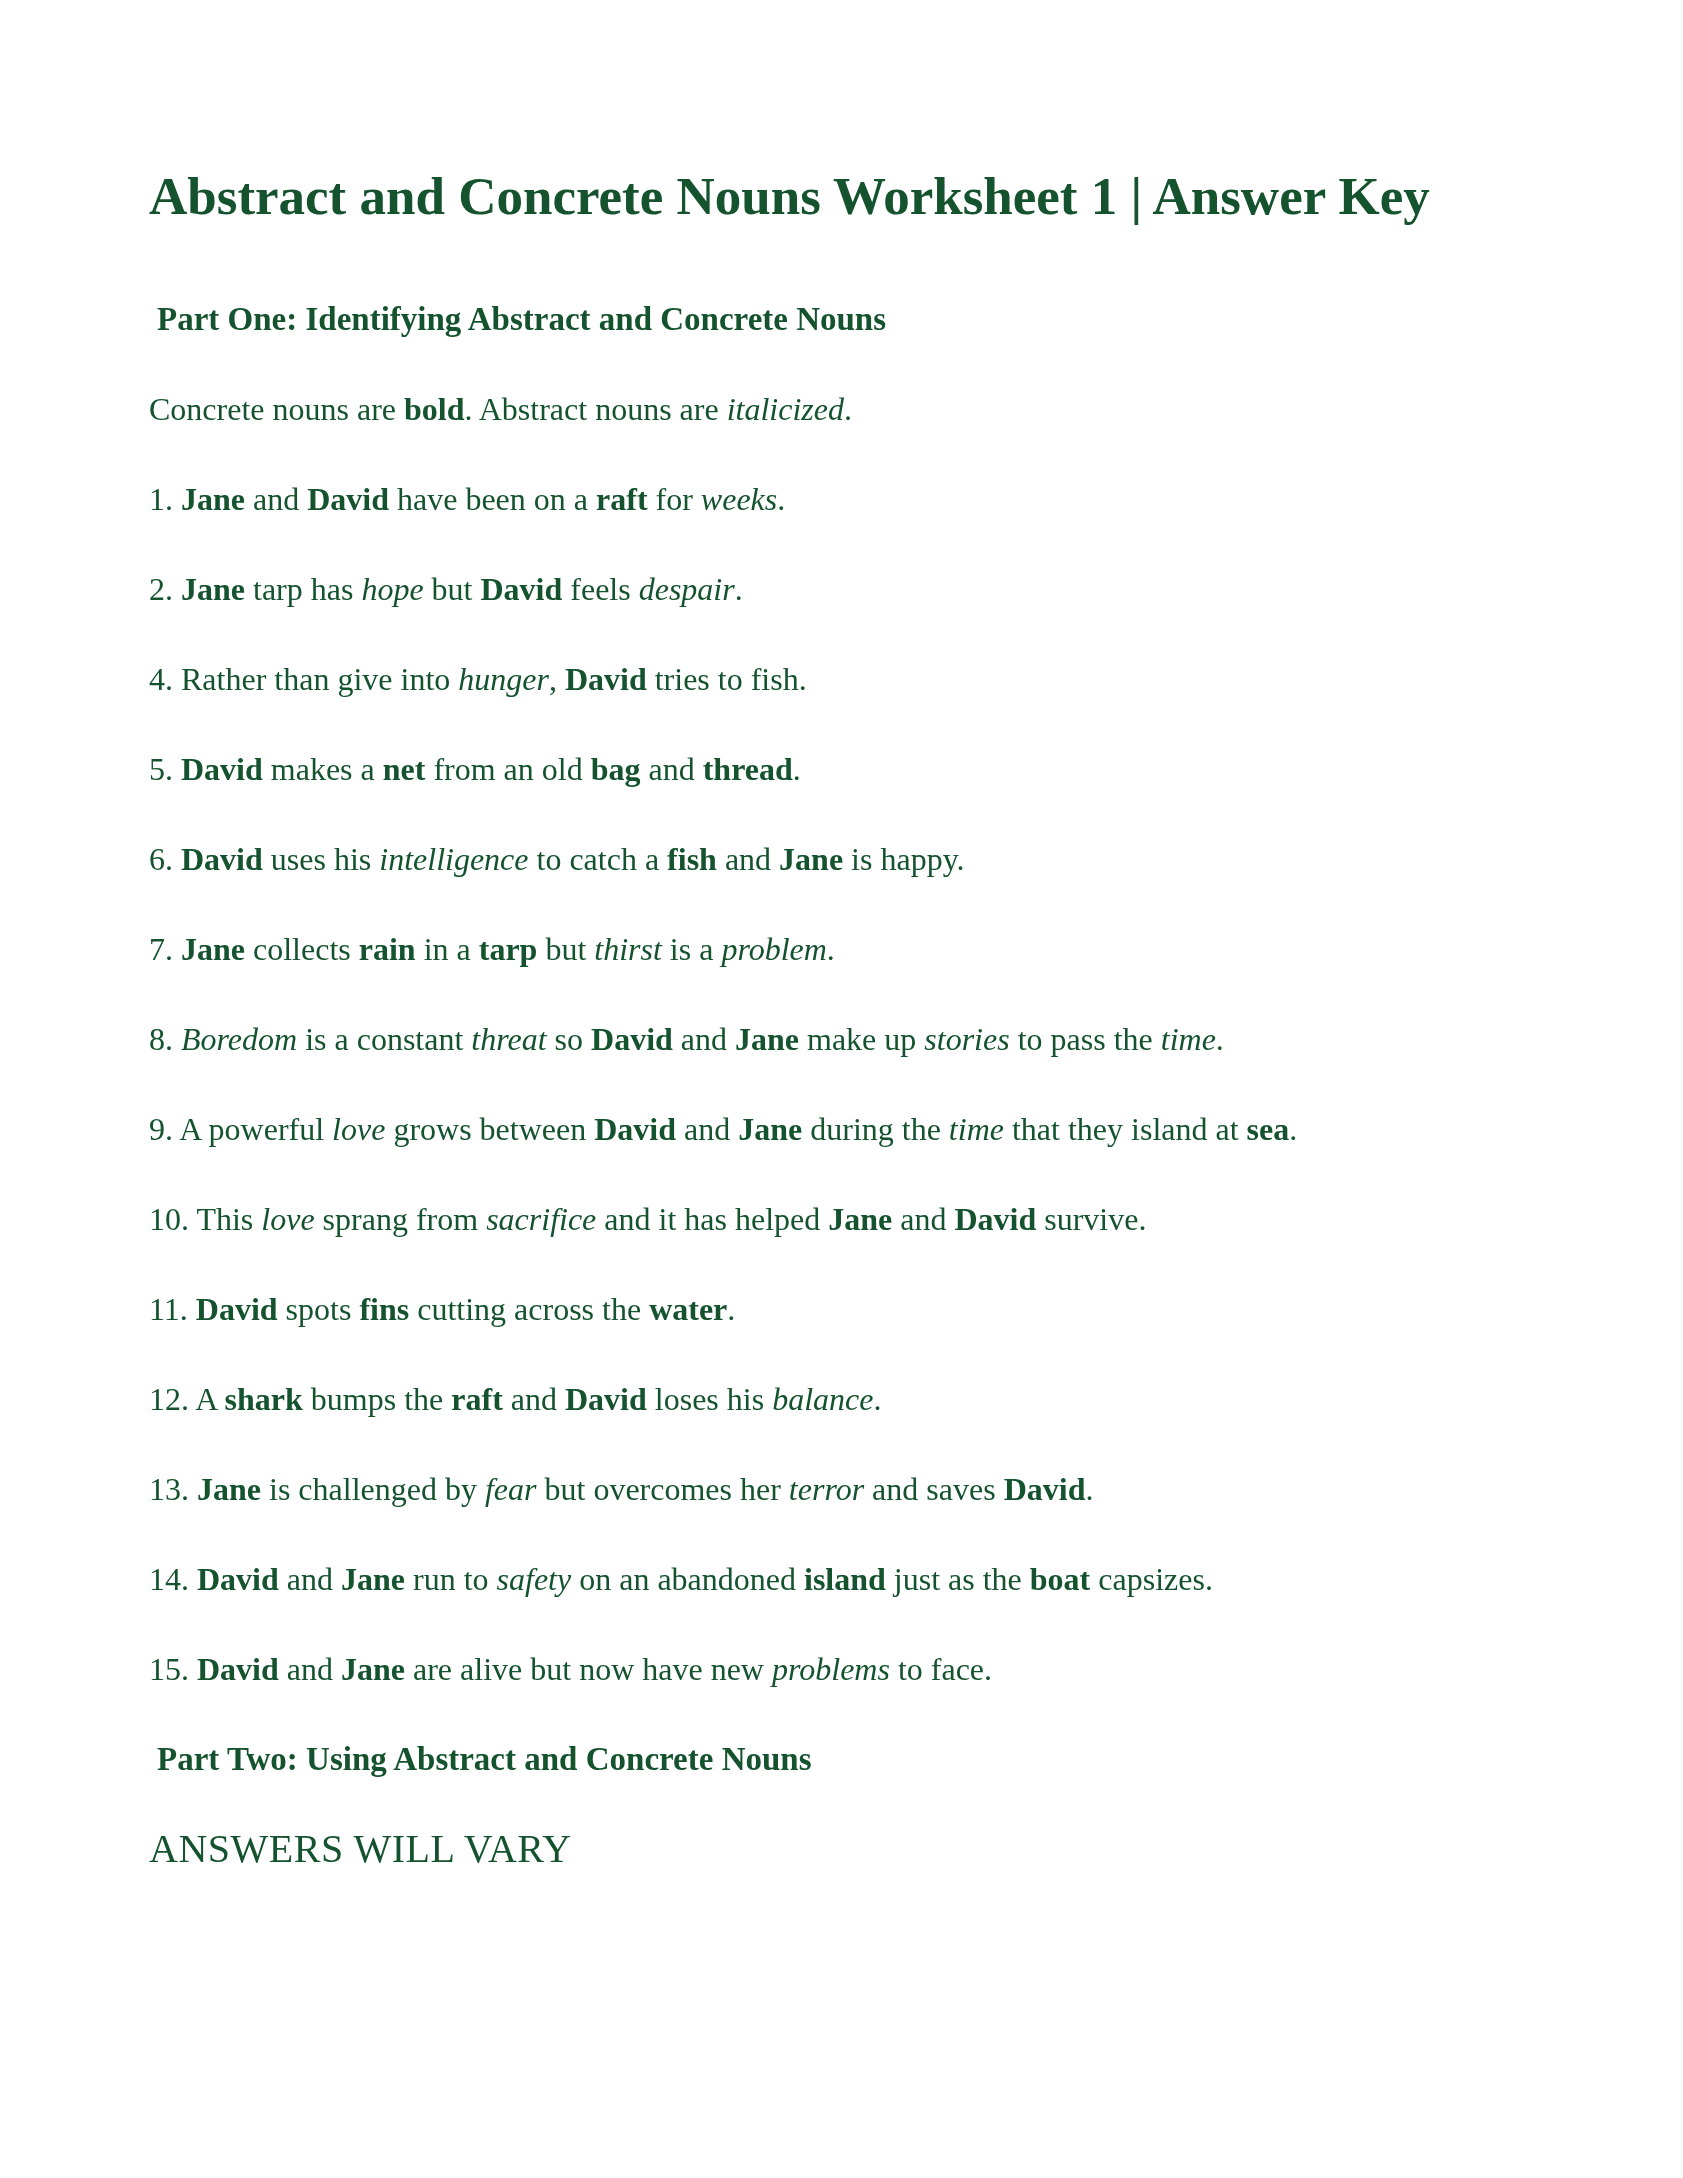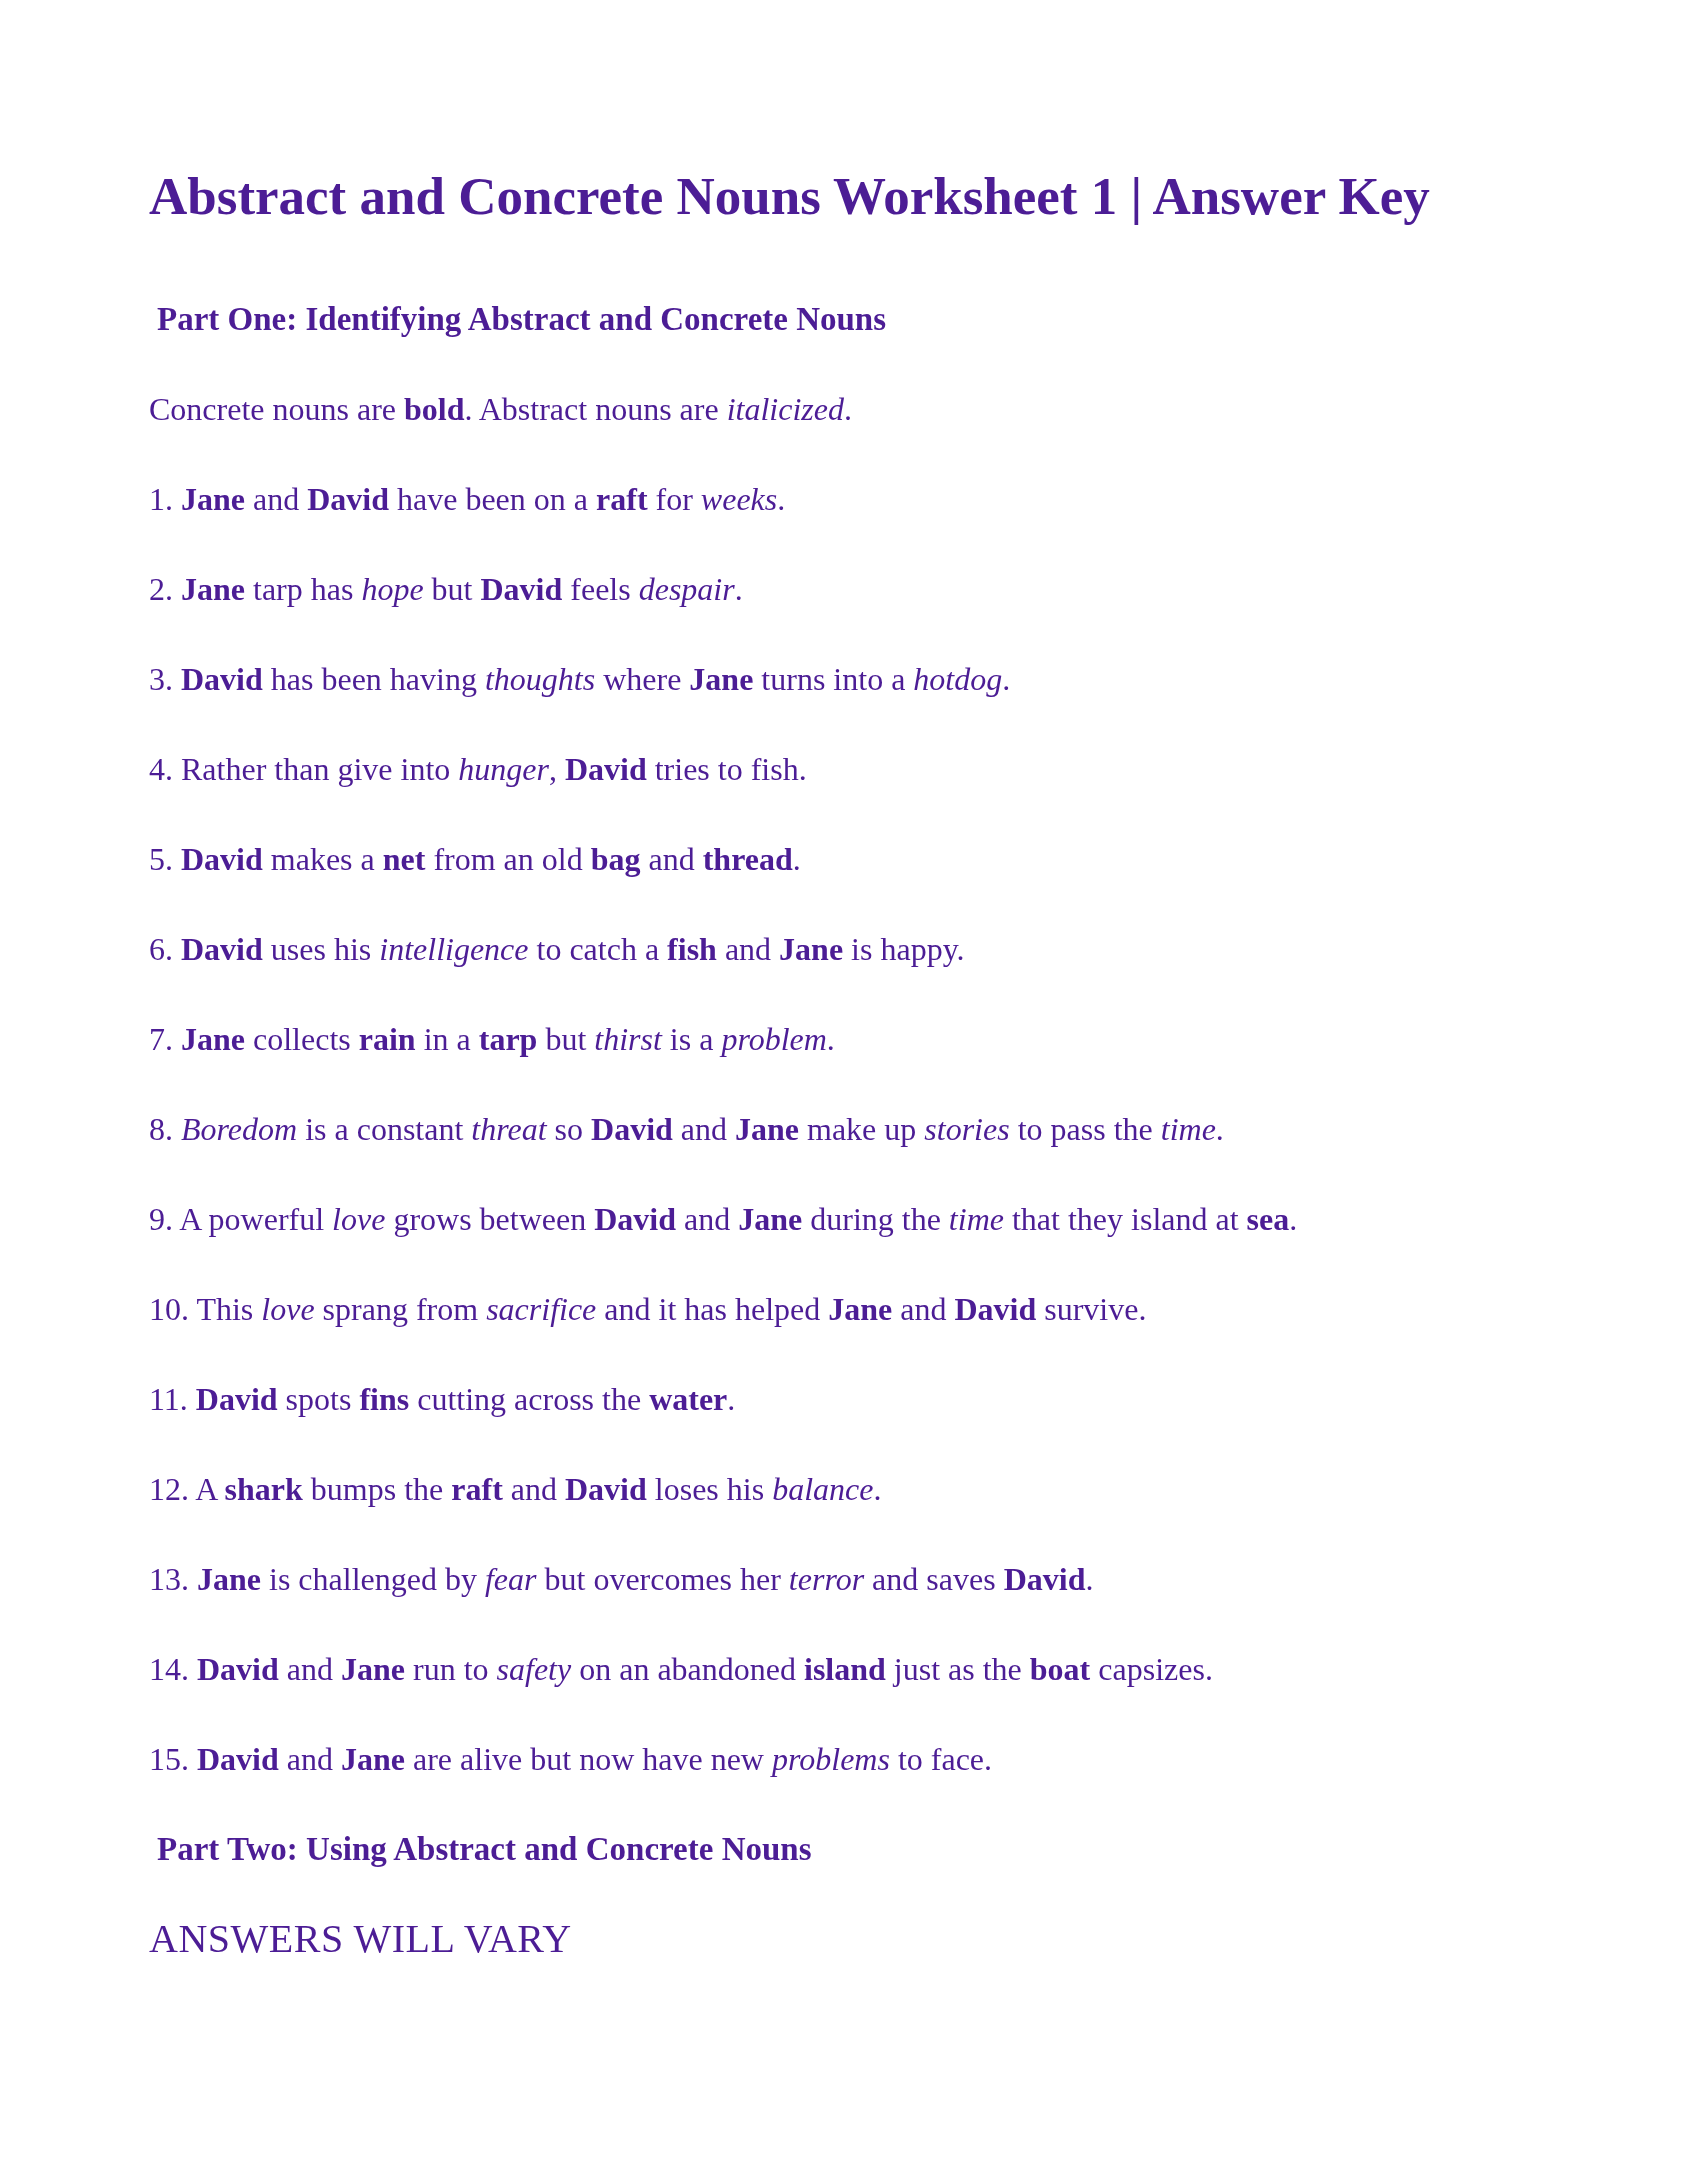--- a/index.html
+++ b/index.html
@@ -6,21 +6,21 @@
     margin: 0;
     padding: 0;
     background: #ffffff;
   }
   .page {
     position: relative;
     width: 1683px;
     height: 2178px;
     box-sizing: border-box;
     background: #ffffff;
-    color: #4c1d95;
+    color: #14532d;
     padding: 164px 139px 9px 149px;
     font-family: "Liberation Serif", serif;
     overflow: hidden;
   }
   h1.doc-title {
     font-size: 53px;
     line-height: 65px;
     font-weight: 700;
     margin: 0 0 69px 0;
     white-space: nowrap;
@@ -53,21 +53,20 @@
 <div class="page">
   <h1 class="doc-title">Abstract and Concrete Nouns Worksheet 1 | Answer Key</h1>
 
   <div class="section-heading">Part One: Identifying Abstract and Concrete Nouns</div>
 
   <p class="line"><span>Concrete nouns are </span><span class="b">bold</span><span>. Abstract nouns are </span><span class="i">italicized</span><span>.</span></p>
 
   <div>
       <p class="item"><span>1. </span><span class="b">Jane</span><span> and </span><span class="b">David</span><span> have been on a </span><span class="b">raft</span><span> for </span><span class="i">weeks</span><span>.</span></p>
       <p class="item"><span>2. </span><span class="b">Jane</span><span> tarp has </span><span class="i">hope</span><span> but </span><span class="b">David</span><span> feels </span><span class="i">despair</span><span>.</span></p>
-      <p class="item"><span>3. </span><span class="b">David</span><span> has been having </span><span class="i">thoughts</span><span> where </span><span class="b">Jane</span><span> turns into a </span><span class="i">hotdog</span><span>.</span></p>
       <p class="item"><span>4. </span><span>Rather than give into </span><span class="i">hunger</span><span>, </span><span class="b">David</span><span> tries to fish.</span></p>
       <p class="item"><span>5. </span><span class="b">David</span><span> makes a </span><span class="b">net</span><span> from an old </span><span class="b">bag</span><span> and </span><span class="b">thread</span><span>.</span></p>
       <p class="item"><span>6. </span><span class="b">David</span><span> uses his </span><span class="i">intelligence</span><span> to catch a </span><span class="b">fish</span><span> and </span><span class="b">Jane</span><span> is happy.</span></p>
       <p class="item"><span>7. </span><span class="b">Jane</span><span> collects </span><span class="b">rain</span><span> in a </span><span class="b">tarp</span><span> but </span><span class="i">thirst</span><span> is a </span><span class="i">problem</span><span>.</span></p>
       <p class="item"><span>8. </span><span class="i">Boredom</span><span> is a constant </span><span class="i">threat</span><span> so </span><span class="b">David</span><span> and </span><span class="b">Jane</span><span> make up </span><span class="i">stories</span><span> to pass the </span><span class="i">time</span><span>.</span></p>
       <p class="item"><span>9. </span><span>A powerful </span><span class="i">love</span><span> grows between </span><span class="b">David</span><span> and </span><span class="b">Jane</span><span> during the </span><span class="i">time</span><span> that they island at </span><span class="b">sea</span><span>.</span></p>
       <p class="item"><span>10. </span><span>This </span><span class="i">love</span><span> sprang from </span><span class="i">sacrifice</span><span> and it has helped </span><span class="b">Jane</span><span> and </span><span class="b">David</span><span> survive.</span></p>
       <p class="item"><span>11. </span><span class="b">David</span><span> spots </span><span class="b">fins</span><span> cutting across the </span><span class="b">water</span><span>.</span></p>
       <p class="item"><span>12. </span><span>A </span><span class="b">shark</span><span> bumps the </span><span class="b">raft</span><span> and </span><span class="b">David</span><span> loses his </span><span class="i">balance</span><span>.</span></p>
       <p class="item"><span>13. </span><span class="b">Jane</span><span> is challenged by </span><span class="i">fear</span><span> but overcomes her </span><span class="i">terror</span><span> and saves </span><span class="b">David</span><span>.</span></p>

